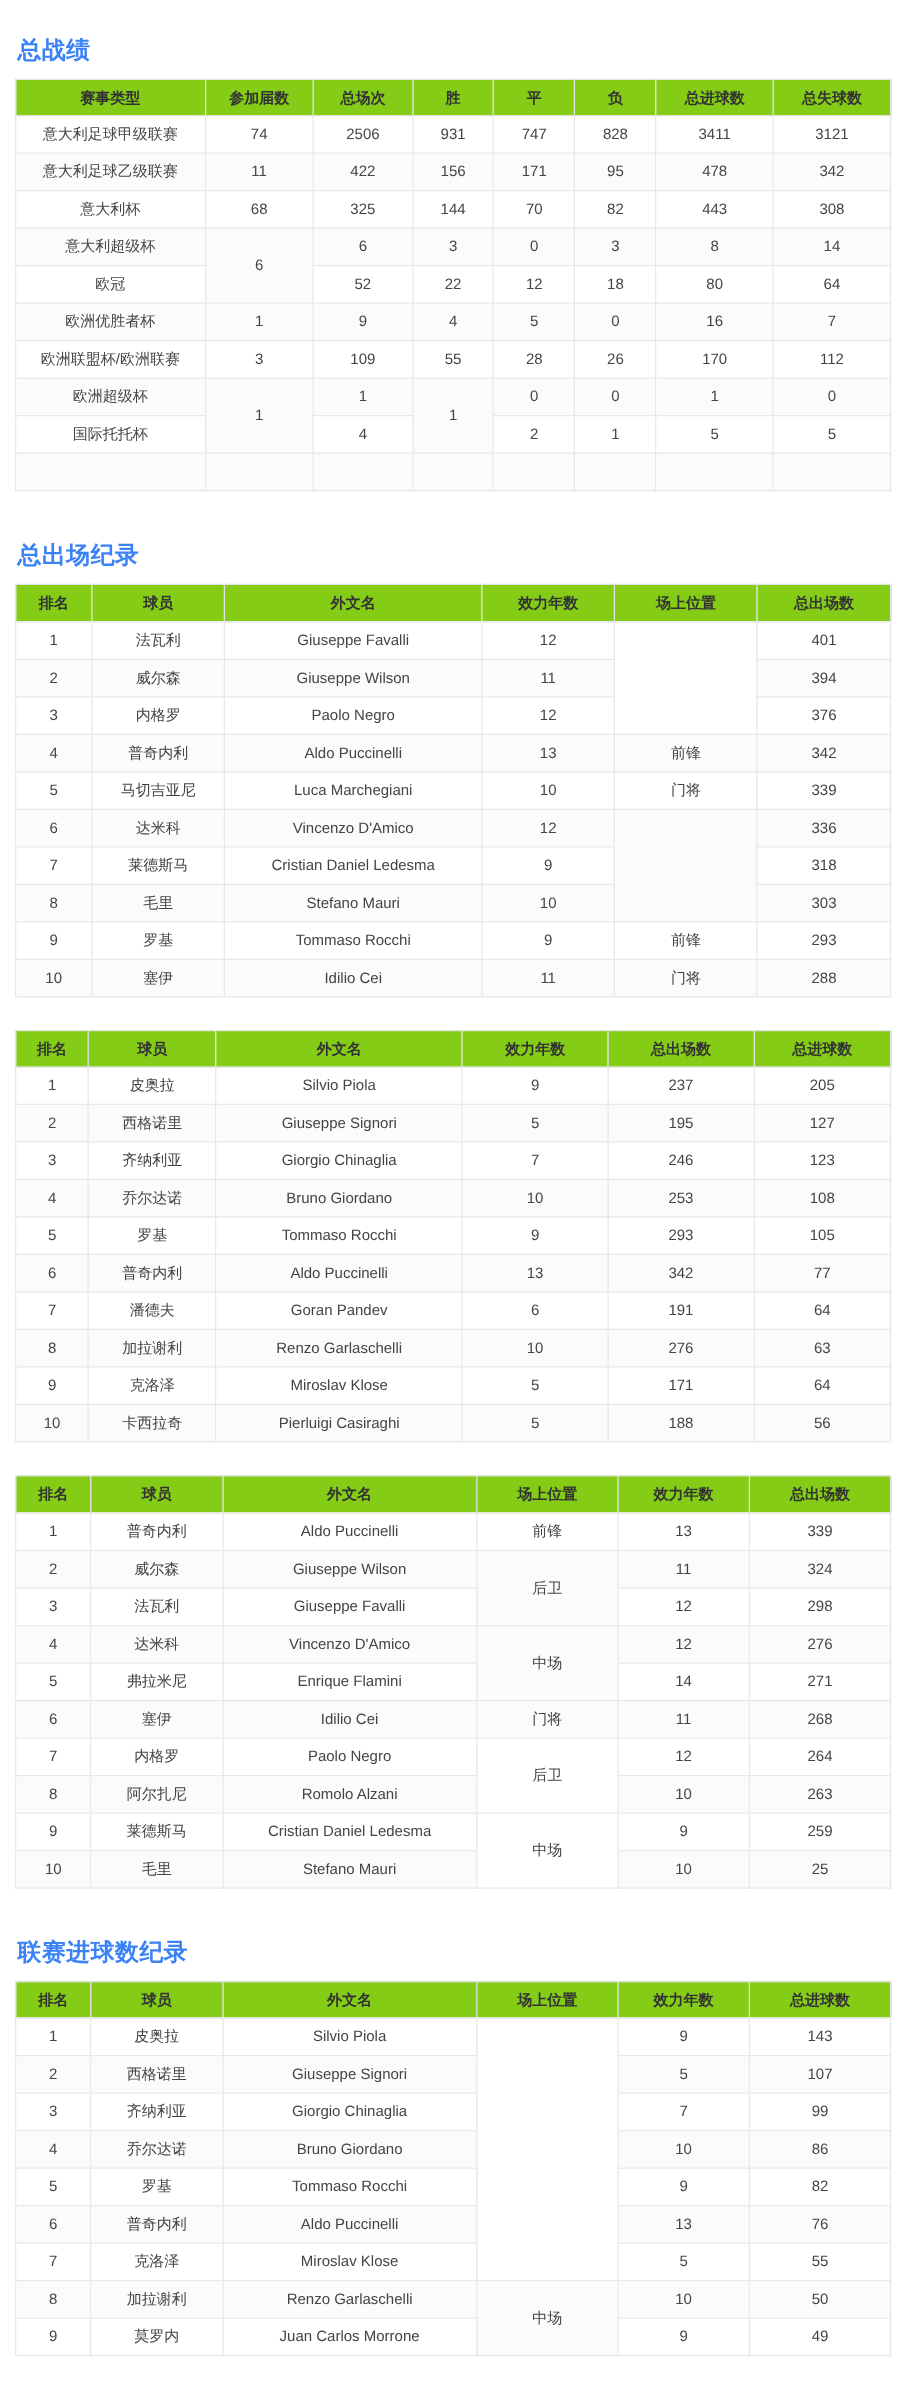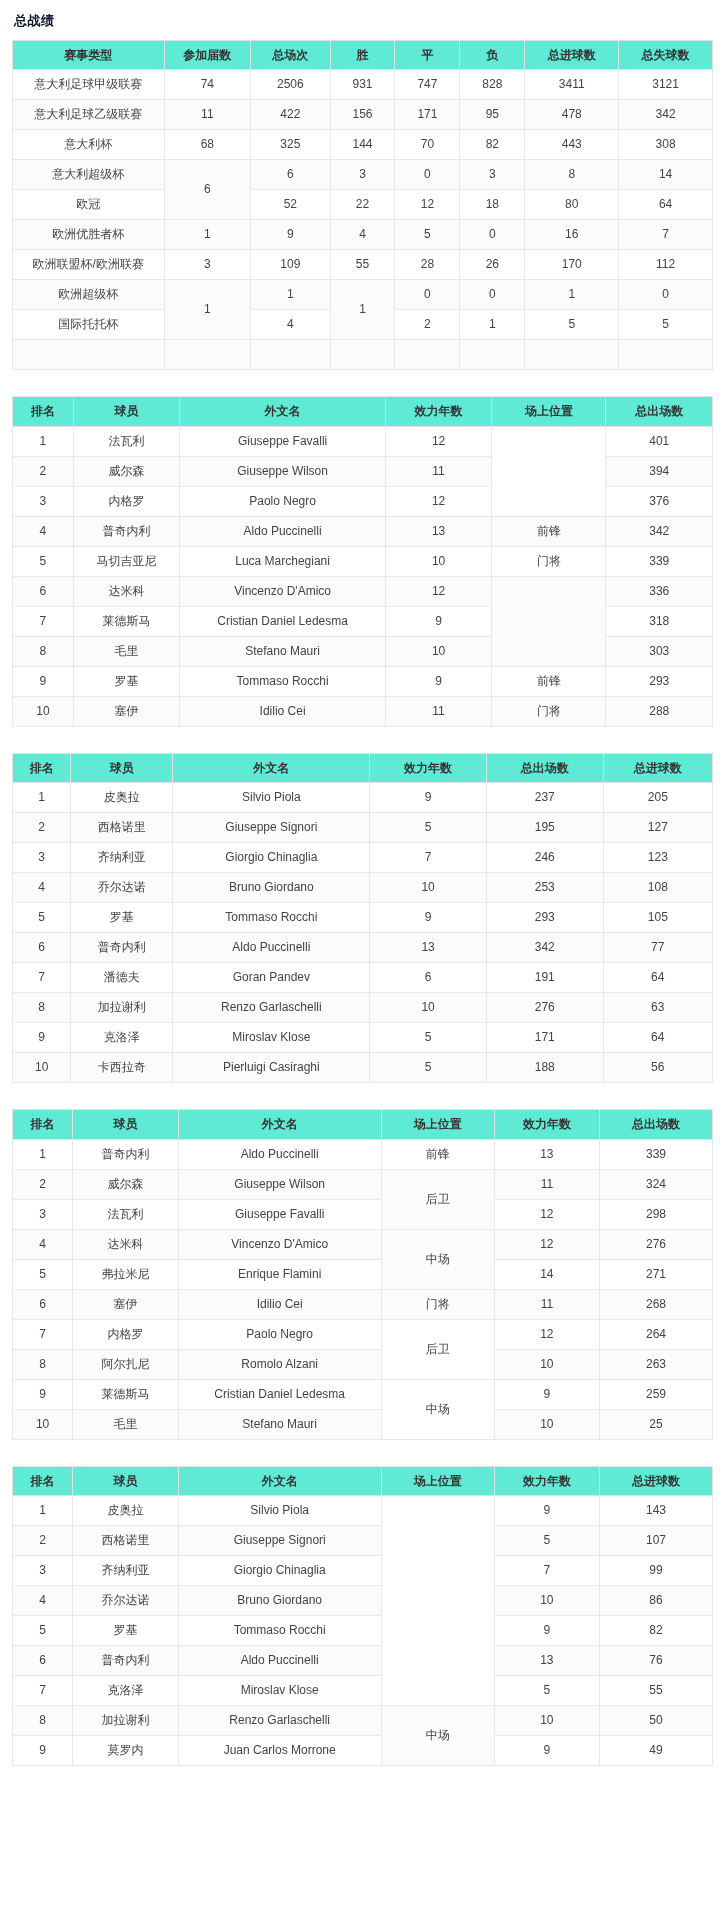--- a/index.html
+++ b/index.html
@@ -16,34 +16,35 @@
   }
   .page {
     width: 725px;
     box-sizing: border-box;
     padding: 0 12px 20px 12px;
   }
   .section {
     margin-bottom: 26px;
   }
   .section-title {
-    font-size: 13px;
+    font-size: 19px;
     font-weight: bold;
-    color: #0f172a;
+    color: #3b82f6;
     padding: 12px 0 10px 2px;
     letter-spacing: 0.5px;
+    margin-top: 15px;
   }
   table.stat {
     width: 100%;
     border-collapse: collapse;
     background: #ffffff;
     table-layout: fixed;
   }
   table.stat th {
-    background: #5eead4;
+    background: #84cc16;
     font-weight: bold;
     color: #333333;
     font-size: 12px;
     border: 1px solid #e2e2e2;
     padding: 7px 2px;
     text-align: center;
     line-height: 1.2;
   }
   table.stat td {
     border: 1px solid #e8e8e8;
@@ -193,20 +194,21 @@
               <td>&nbsp;</td>
               <td>&nbsp;</td>
               <td>&nbsp;</td>
               <td>&nbsp;</td>
               <td>&nbsp;</td>
             </tr>
           </tbody>
         </table>
       </div>
       <div class="section">
+        <div class="section-title">总出场纪录</div>
         <table class="stat">
           <colgroup>
             <col style="width: 8%;">
             <col style="width: 14%;">
             <col style="width: 27%;">
             <col style="width: 14%;">
             <col style="width: 15%;">
             <col style="width: 14%;">
           </colgroup>
           <thead>
@@ -497,20 +499,21 @@
               <td>10</td>
               <td>毛里</td>
               <td>Stefano Mauri</td>
               <td>10</td>
               <td>25</td>
             </tr>
           </tbody>
         </table>
       </div>
       <div class="section">
+        <div class="section-title">联赛进球数纪录</div>
         <table class="stat">
           <colgroup>
             <col style="width: 8%;">
             <col style="width: 14%;">
             <col style="width: 27%;">
             <col style="width: 15%;">
             <col style="width: 14%;">
             <col style="width: 15%;">
           </colgroup>
           <thead>

